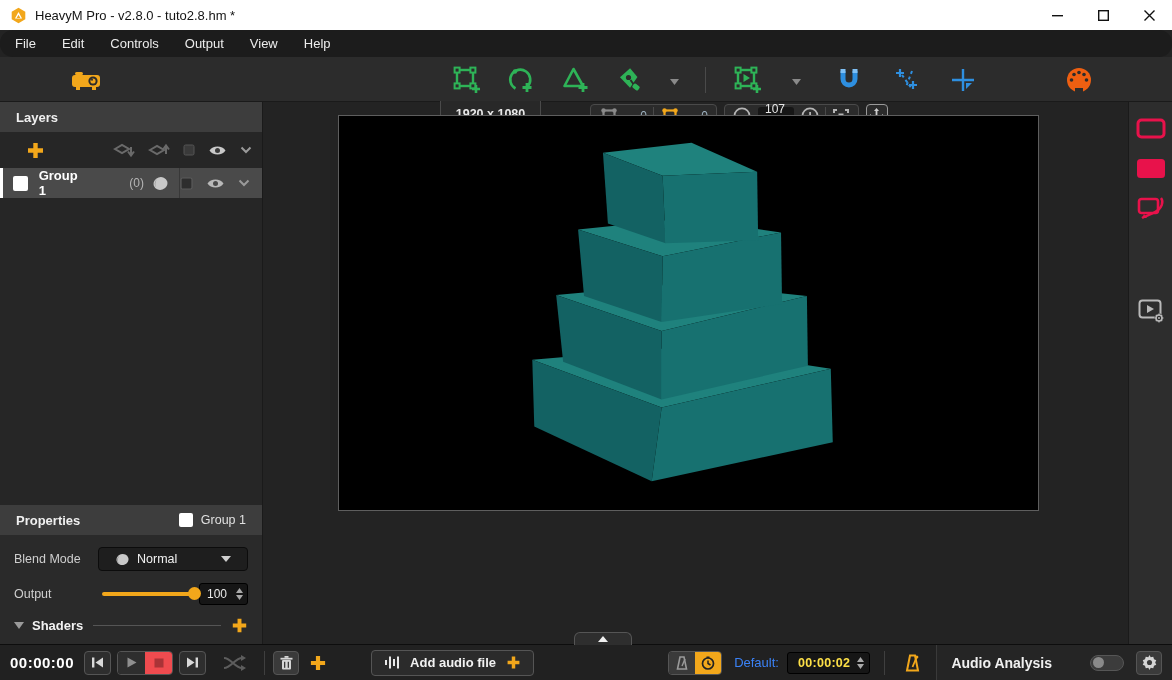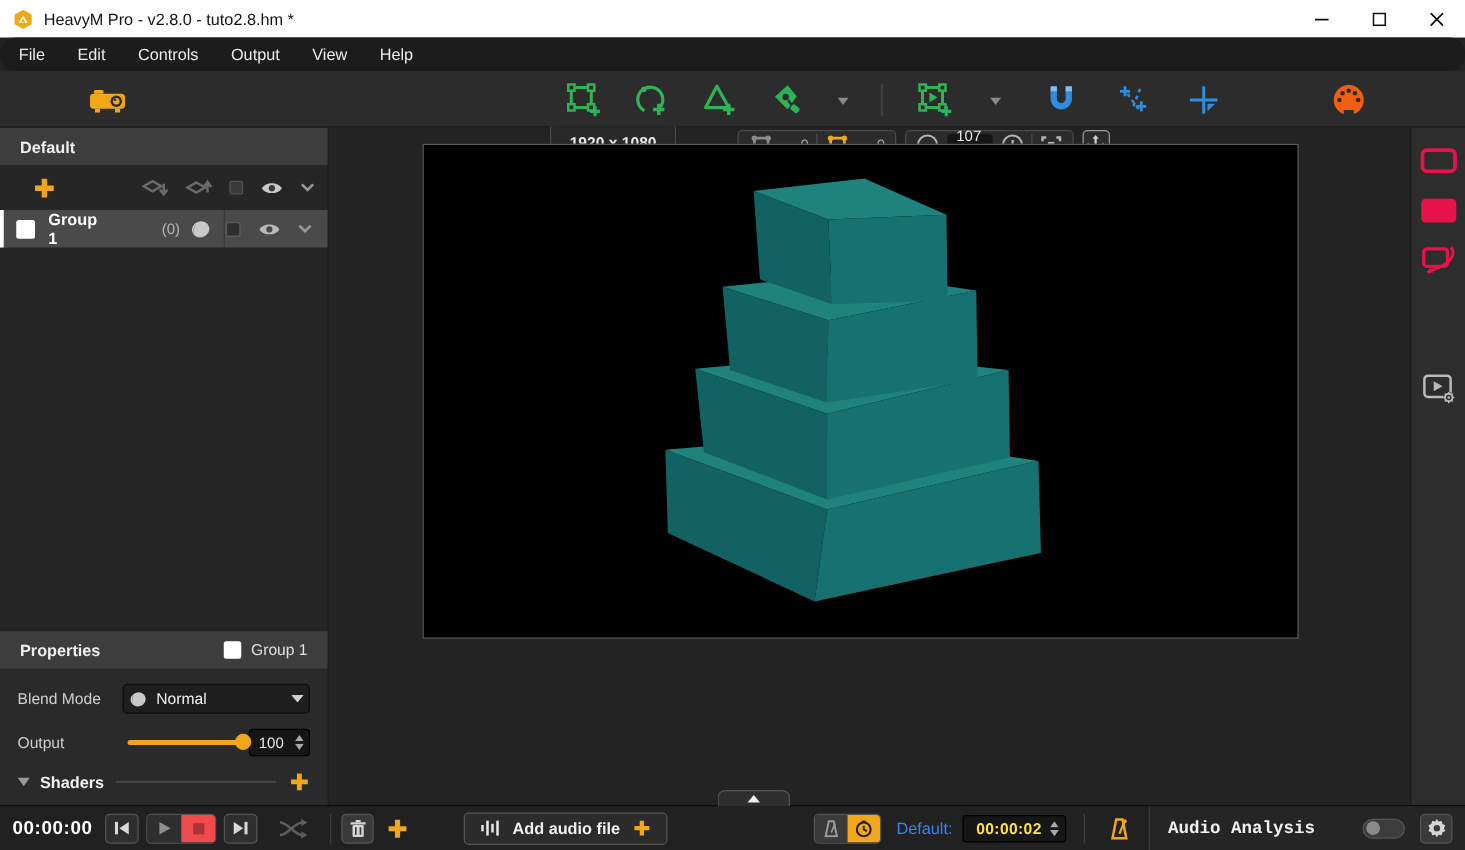--- a/index.html
+++ b/index.html
@@ -42,21 +42,21 @@
   .layer-row { height:30px; background:#4a4a4a; border-left:3px solid #ffffff; display:flex; align-items:center; flex:0 0 auto; }
   .layer-row .chk { width:15px; height:15px; background:#fff; border-radius:2px; margin:0 11px 0 10px; }
   .layer-row .lname { font-size:13px; font-weight:bold; color:#fff; }
   .layer-row .lcount { font-size:12px; color:#b5b5b5; margin-left:42px; }
   .row-right { display:flex; align-items:center; gap:13px; margin-left:auto; padding-right:12px; }
   .row-divider { width:1px; height:30px; background:#383838; margin-left:10px; }
   .left-spacer { flex:1 1 auto; }
   .props-body { background:#2a2a2a; padding:12px 14px 10px 14px; flex:0 0 auto; }
   .prop-row { display:flex; align-items:center; margin-bottom:12px; }
   .prop-label { font-size:12.5px; color:#cfcfcf; width:72px; flex:0 0 auto; }
-  .dropdown { flex:1; height:24px; background:#1e1e1e; border:1px solid #0c0c0c; border-radius:4px; display:flex; align-items:center; padding:0 4px; gap:7px; margin-left:12px; }
+  .dropdown { flex:1; height:24px; background:#1e1e1e; border:1px solid #0c0c0c; border-radius:4px; display:flex; align-items:center; padding:0 16px; gap:7px; margin-left:12px; }
   .dropdown .dval { font-size:12.5px; color:#f0f0f0; flex:1; }
   .opacity-slider { position:relative; width:104px; height:4px; background:#F2A71B; border-radius:2px; margin-left:16px; }
   .opacity-slider .thumb { position:absolute; right:-2px; top:-5px; width:13px; height:13px; border-radius:50%; background:#F2A71B; }
   .opacity-box { margin-left:auto;align-items:center; }
   .section-row { display:flex; align-items:center; margin-top:2px; }
   .section-row .stitle { font-size:13px; font-weight:bold; color:#f2f2f2; margin-left:8px; }
   .section-row .sline { flex:1; height:1px; background:#555; margin:0 10px; }
   
   .center { flex:1 1 auto; display:flex; position:relative; background:#232323; min-width:0; }
   .canvas-strip { height:28px; position:relative; flex:0 0 auto; }
@@ -92,21 +92,21 @@
   .add-audio { margin-left:34px; height:26px; background:#2b2b2b; border:1px solid #555; border-radius:4px; display:flex; align-items:center; padding:0 12px; gap:10px; }
   .add-audio .aa-label { font-size:13px; font-weight:bold; color:#f2f2f2; }
   .sync-cluster { margin-left:auto; display:flex; align-items:center; }
   .toggle-pair { display:flex; border:1px solid #555; border-radius:4px; overflow:hidden; }
   .toggle-pair .tcell { width:26px; height:22px; display:flex; align-items:center; justify-content:center; background:#3a3a3a; }
   .toggle-pair .tcell.sel { background:#F2A71B; }
   .def-label { font-size:13px; color:#3b82f6; margin:0 8px 0 12px; }
   .time-box { background:#161616; border:1px solid #000; border-radius:3px; height:22px; display:flex; align-items:center; padding:0 5px 0 10px; gap:7px; }
   .time-box .tval { font-size:12.5px; color:#fde047; letter-spacing:.3px;font-weight:bold; }
   .metro-wrap { margin:0 12px; display:flex; }
-  .audio-panel { display:flex; align-items:center; border-left:1px solid #3a3a3a; background:#252525; height:36px; padding:0 10px 0 14px; gap:12px; margin-left:4px; margin-right:-8px;font-family:Liberation Mono, monospace; }
+  .audio-panel { display:flex; align-items:center; border-left:1px solid #3a3a3a; background:#252525; height:36px; padding:0 10px 0 14px; gap:12px; margin-left:4px; margin-right:-8px; }
   .audio-title { font-size:14px; font-weight:bold; color:#f0f0f0; margin-right:26px; }
   .switch { width:34px; height:16px; background:#3c3c3c; border:1px solid #565656; border-radius:9px; position:relative; }
   .switch .knob { position:absolute; left:2px; top:1.5px; width:11px; height:11px; border-radius:50%; background:#8a8a8a; }
 </style>
 </head>
 <body>
 
 <div class="app">
 
   <div class="titlebar">
@@ -249,21 +249,21 @@
             <circle cx="13" cy="5.5" r="1.8" fill="#2c2c2c"></circle>
           </svg>
       </span>
     </div>
   </div>
 
   <div class="main">
 
     <div class="left-panel">
       <div class="panel-header">
-        <span class="ph-title">Default</span>
+        <span class="ph-title">Layers</span>
       </div>
       <div class="layers-toolbar">
         <span class="tb-icon" style="margin-left:16px;">
           <svg width="19" height="19" viewBox="0 0 19 19">
               <path d="M9.5 2 v15 M2 9.5 h15" stroke="#F2A71B" stroke-width="4.4"></path>
             </svg>
         </span>
         <div class="right-icons">
           <span class="tb-icon">
             <svg width="22" height="17" viewBox="0 0 22 17">

